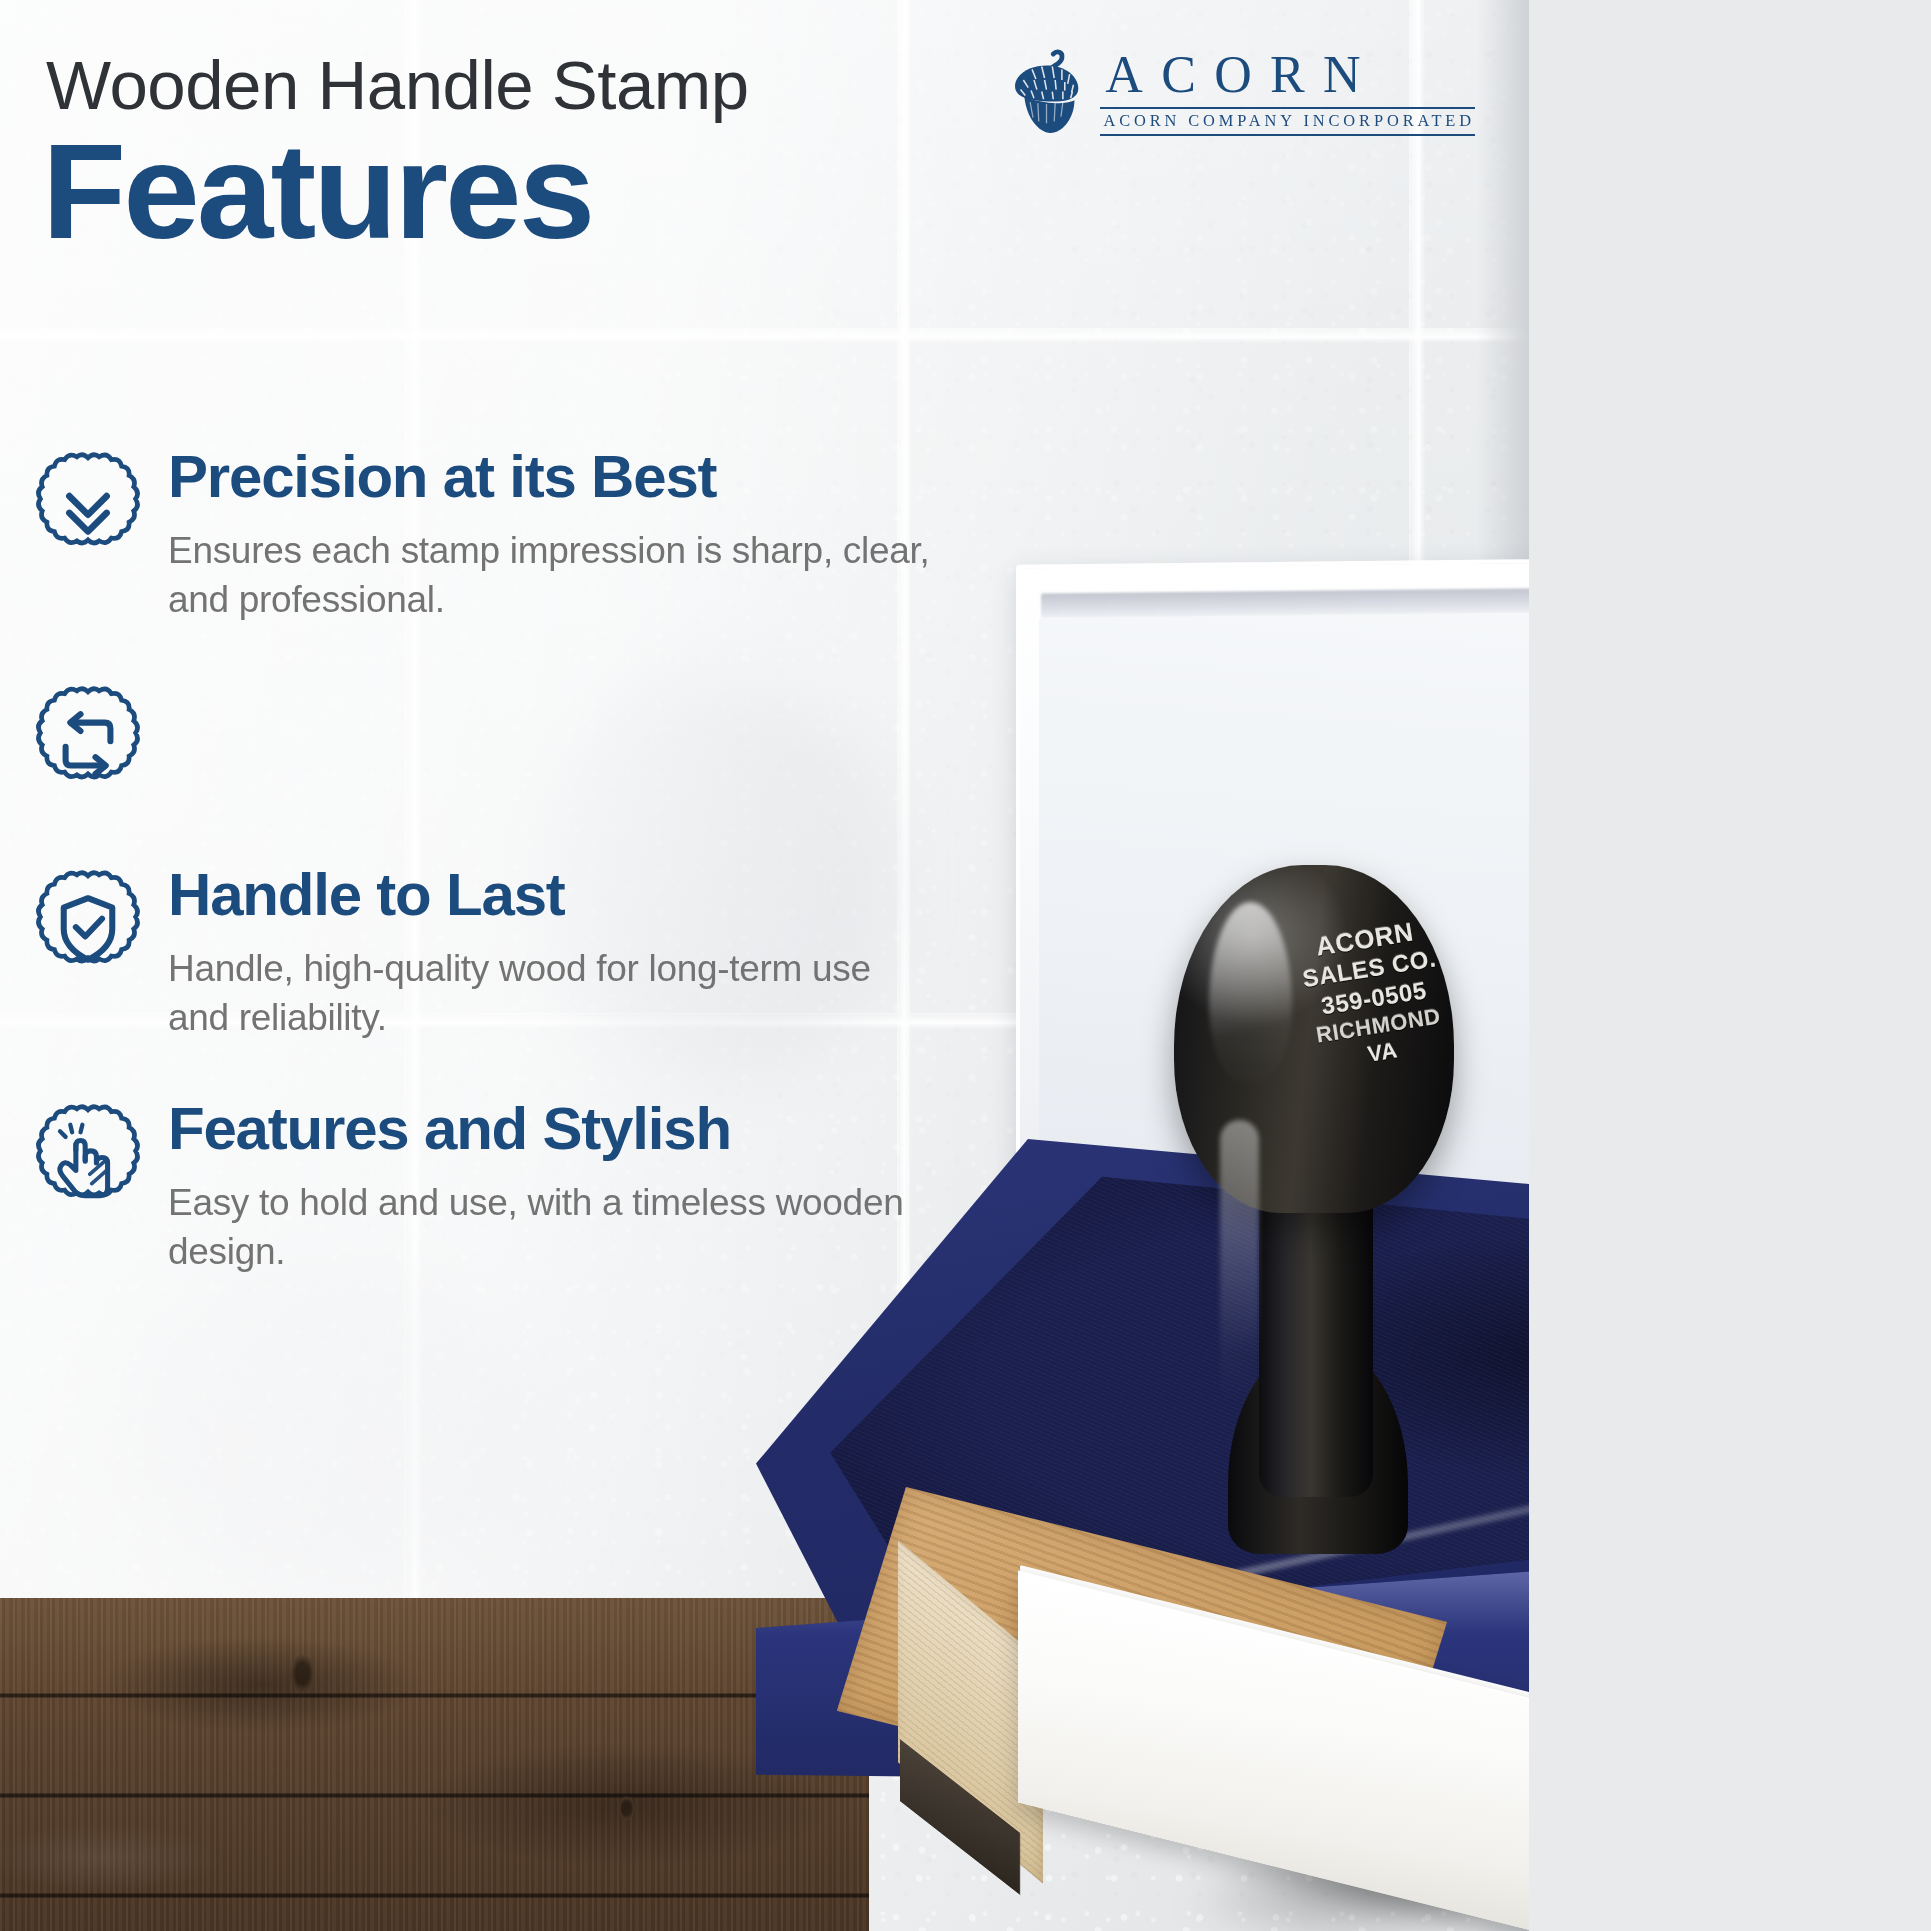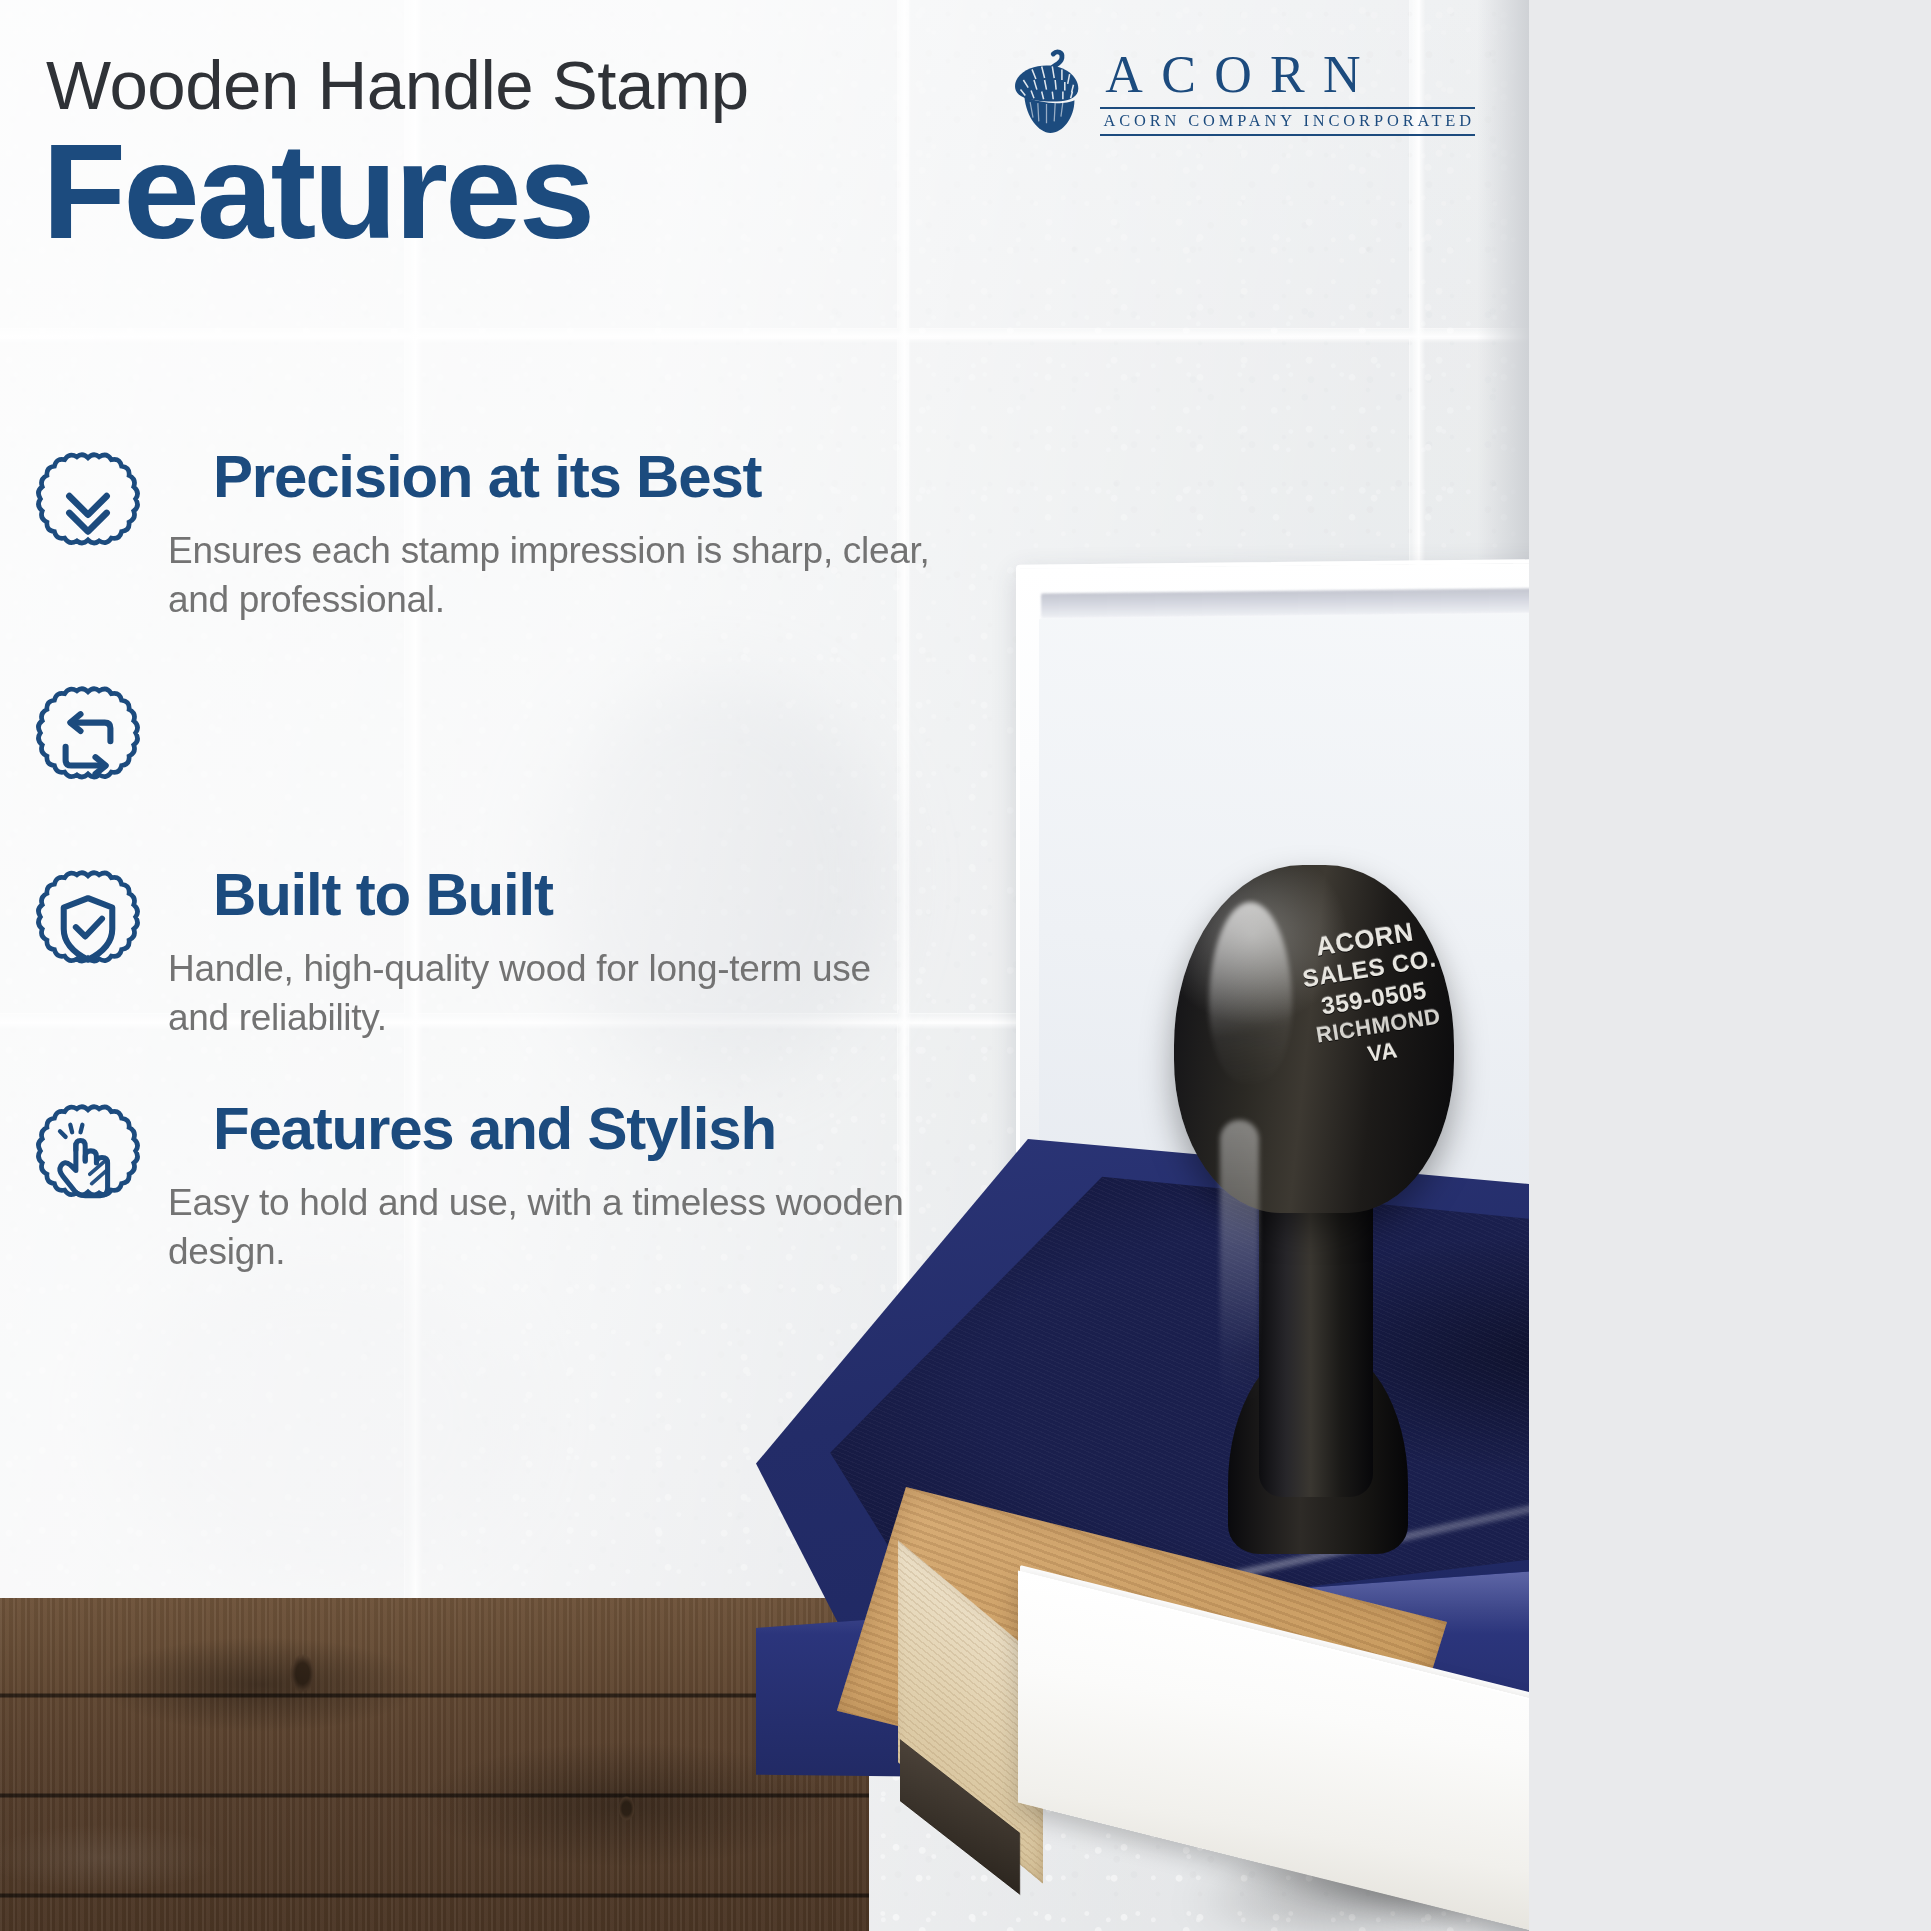--- a/index.html
+++ b/index.html
@@ -130,21 +130,20 @@
     flex:0 0 auto; width:118px; height:126px;
     margin-left:29px; margin-top:5.8px;
     display:flex; align-items:center; justify-content:center;
   }
   .badge svg { width:112px; height:120px; display:block; }
   .ftext { flex:1 1 auto; padding-left:21px; padding-top:3.9px; }
   .fhead {
     font-size:60px; line-height:1.04; font-weight:800;
     color:#1C4B7E; letter-spacing:-1.2px; white-space:nowrap;
     margin-bottom:17.4px;
-    margin-left:45px;
   }
   .fbody {
     font-size:37px; line-height:1.33; font-weight:400;
     color:#737373; letter-spacing:-0.3px; max-width:772px;
   }
 
   
   .product { position:absolute; left:966px; top:502px; width:966px; height:1429px; }
 
   
@@ -404,21 +403,21 @@
 
     <div class="feature">
       <div class="badge">
         <svg viewBox="0 0 120 128" aria-hidden="true">
           <path d="M60 7 q6 -6 12 -1 q8 -5 13 3 q9 -2 11 7 q9 1 8 10 q8 4 5 12 q7 6 2 13 q5 8 -2 13 q3 8 -5 12 q1 9 -8 10 q-2 9 -11 7 q-5 8 -13 3 q-6 5 -12 -1 q-6 6 -12 1 q-8 5 -13 -3 q-9 2 -11 -7 q-9 -1 -8 -10 q-8 -4 -5 -12 q-7 -6 -2 -13 q-5 -8 2 -13 q-3 -8 5 -12 q-1 -9 8 -10 q2 -9 11 -7 q5 -8 13 -3 q6 -5 12 1 Z" fill="none" stroke="#1C4B7E" stroke-width="5"></path>
           <path d="M60 31 L86 41 L86 64 Q86 84 60 97 Q34 84 34 64 L34 41 Z" fill="none" stroke="#1C4B7E" stroke-width="6.5" stroke-linejoin="round"></path>
           <polyline points="47,62 57,72 75,53" fill="none" stroke="#1C4B7E" stroke-width="6.5" stroke-linecap="round" stroke-linejoin="round"></polyline>
         </svg>
       </div>
       <div class="ftext">
-        <div class="fhead">Built to Built</div>
+        <div class="fhead">Handle to Last</div>
         <div class="fbody">Handle, high-quality wood for long-term use and reliability.</div>
       </div>
     </div>
 
     <div class="feature">
       <div class="badge">
         <svg viewBox="0 0 120 128" aria-hidden="true">
           <path d="M60 7 q6 -6 12 -1 q8 -5 13 3 q9 -2 11 7 q9 1 8 10 q8 4 5 12 q7 6 2 13 q5 8 -2 13 q3 8 -5 12 q1 9 -8 10 q-2 9 -11 7 q-5 8 -13 3 q-6 5 -12 -1 q-6 6 -12 1 q-8 5 -13 -3 q-9 2 -11 -7 q-9 -1 -8 -10 q-8 -4 -5 -12 q-7 -6 -2 -13 q-5 -8 2 -13 q-3 -8 5 -12 q-1 -9 8 -10 q2 -9 11 -7 q5 -8 13 -3 q6 -5 12 1 Z" fill="none" stroke="#1C4B7E" stroke-width="5"></path>
           <g stroke="#1C4B7E" stroke-width="4.6" stroke-linecap="round" fill="none">
             <path d="M43 31 L41 23"></path>

